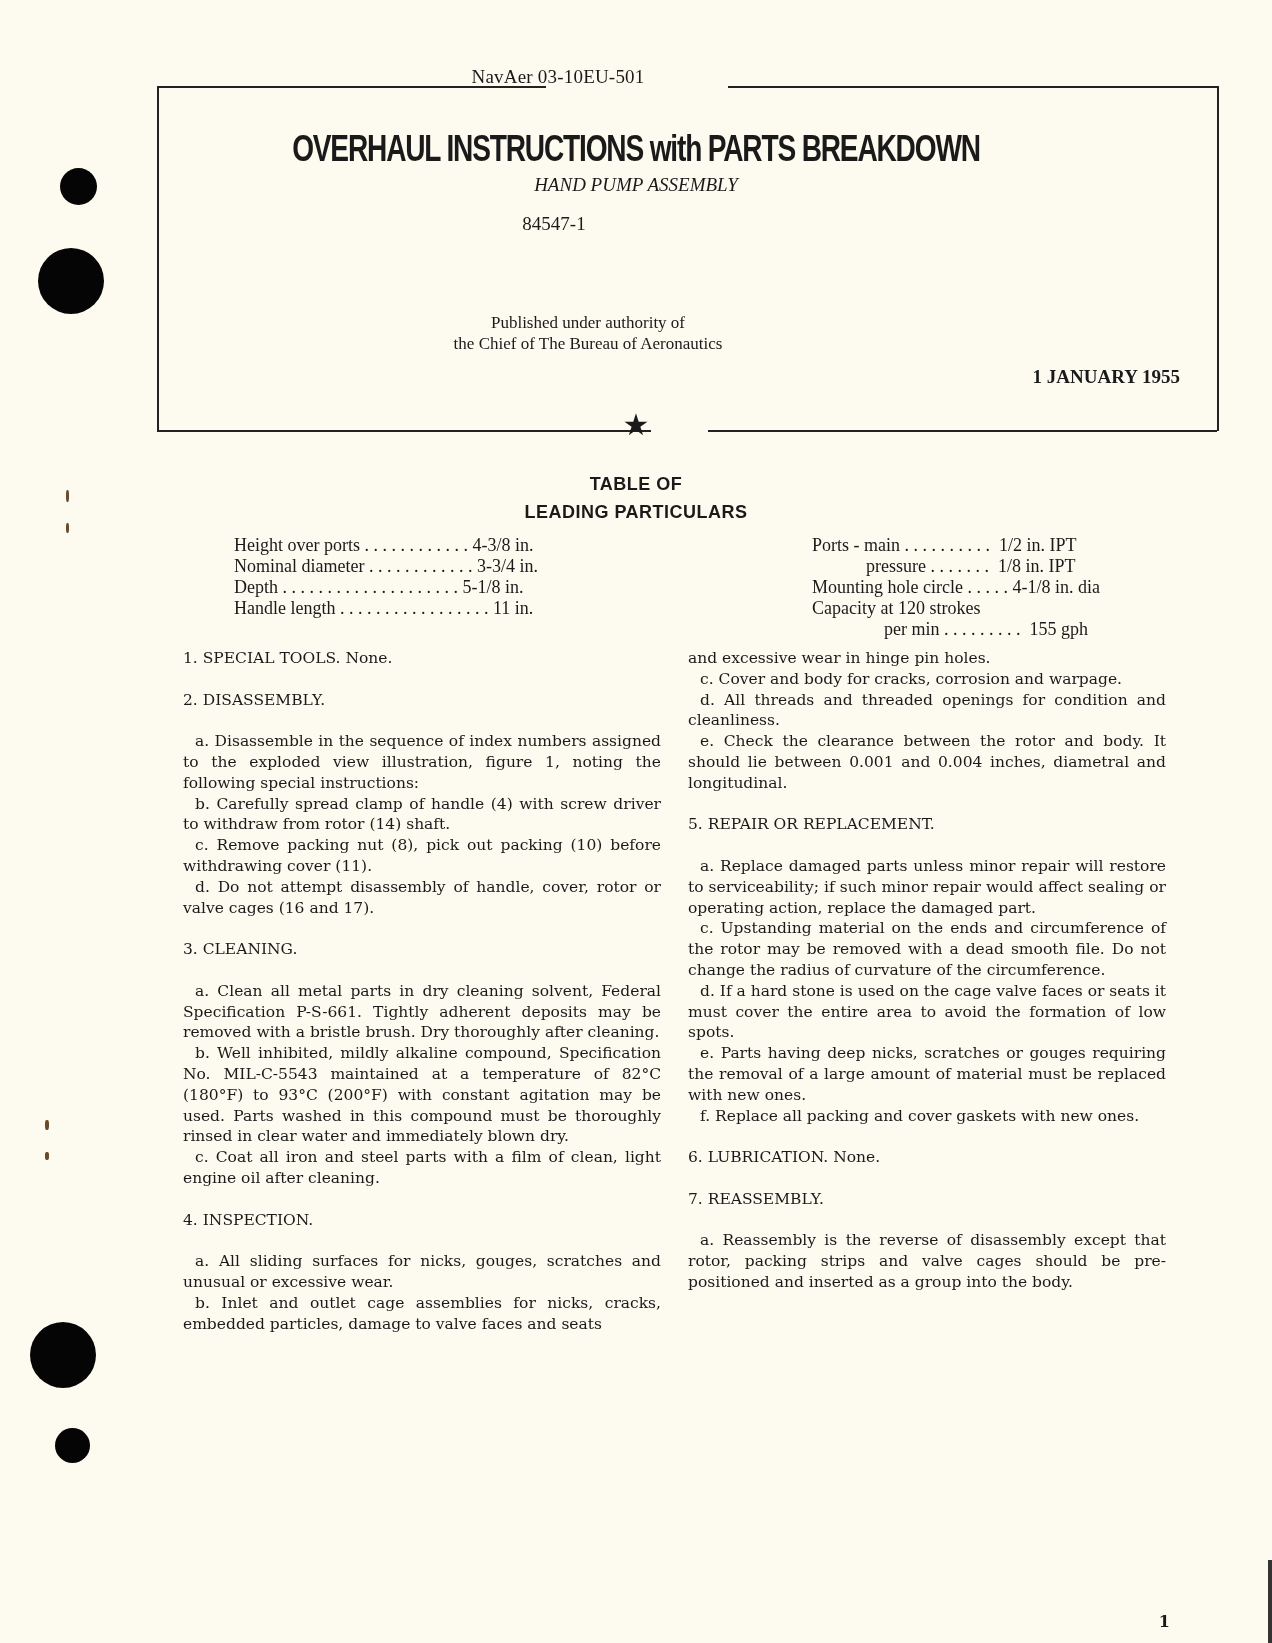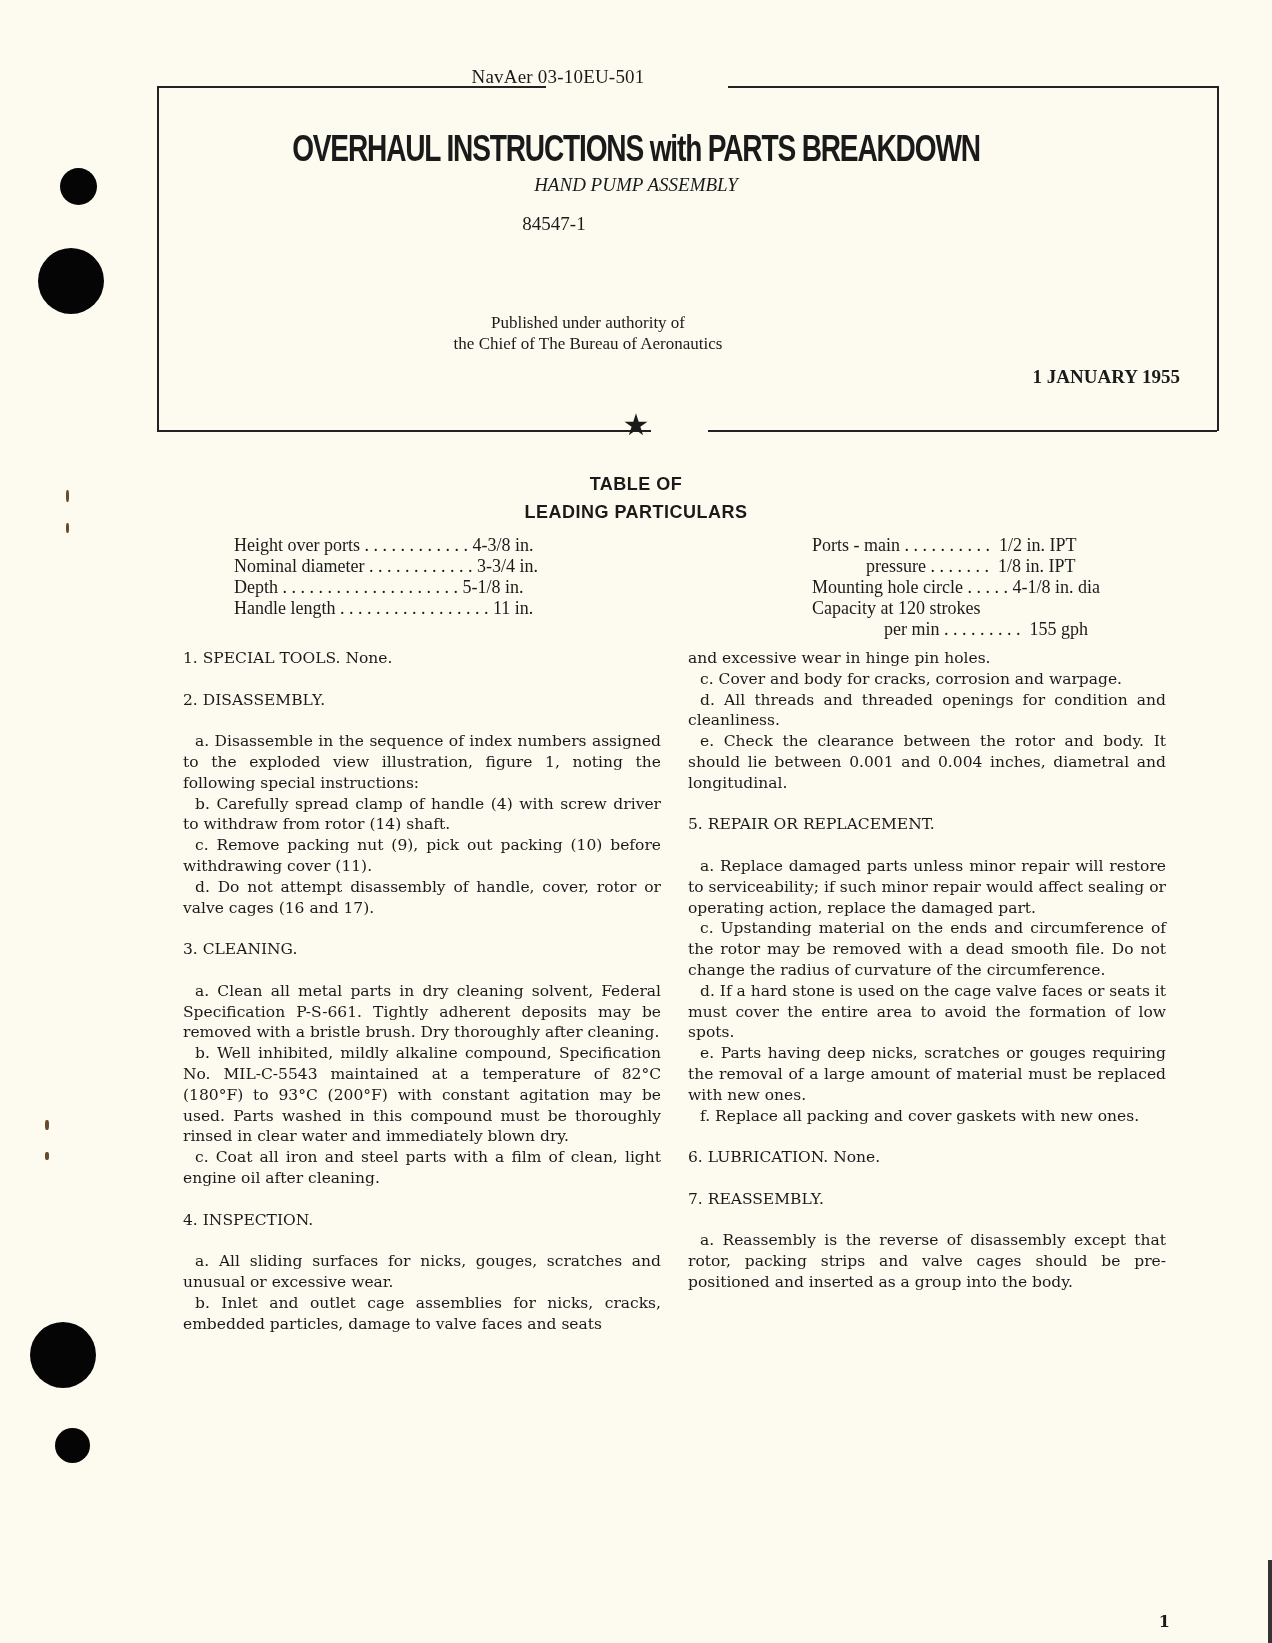--- a/index.html
+++ b/index.html
@@ -121,21 +121,21 @@
   <div class="row"><span class="lbl">Capacity at 120 strokes</span><span class="val"></span></div>
   <div class="row"><span class="lbl">                per min . . . . . . . . .  </span><span class="val">155 gph</span></div>
 </div>
 
 <div class="col" style="left:183px;">
   <p class="h">1.  SPECIAL TOOLS.  None.</p>
   <p class="h">2.  DISASSEMBLY.</p>
   <div class="sec">
     <p class="item">a.  Disassemble in the sequence of index numbers assigned to the exploded view illustration, figure 1, noting the following special instructions:</p>
     <p class="item">b.  Carefully spread clamp of handle (4) with screw driver to withdraw from rotor (14) shaft.</p>
-    <p class="item">c.  Remove packing nut (9), pick out packing (10) before withdrawing cover (11).</p>
+    <p class="item">c.  Remove packing nut (8), pick out packing (10) before withdrawing cover (11).</p>
     <p class="item">d.  Do not attempt disassembly of handle, cover, rotor or valve cages (16 and 17).</p>
   </div>
   <p class="h">3.  CLEANING.</p>
   <div class="sec">
     <p class="item">a.  Clean all metal parts in dry cleaning solvent, Federal Specification P-S-661. Tightly adherent deposits may be removed with a bristle brush. Dry thoroughly after cleaning.</p>
     <p class="item">b.  Well inhibited, mildly alkaline compound, Specification No. MIL-C-5543 maintained at a temperature of 82°C (180°F) to 93°C (200°F) with constant agitation may be used. Parts washed in this compound must be thoroughly rinsed in clear water and immediately blown dry.</p>
     <p class="item">c.  Coat all iron and steel parts with a film of clean, light engine oil after cleaning.</p>
   </div>
   <p class="h">4.  INSPECTION.</p>
   <div>

